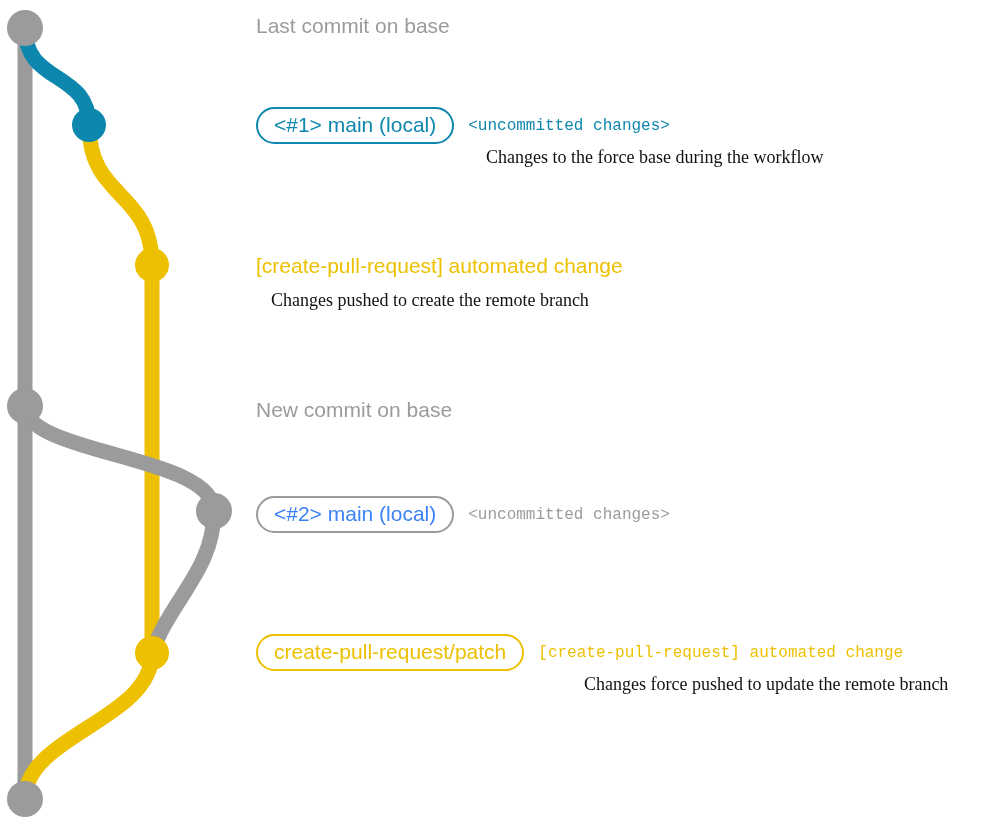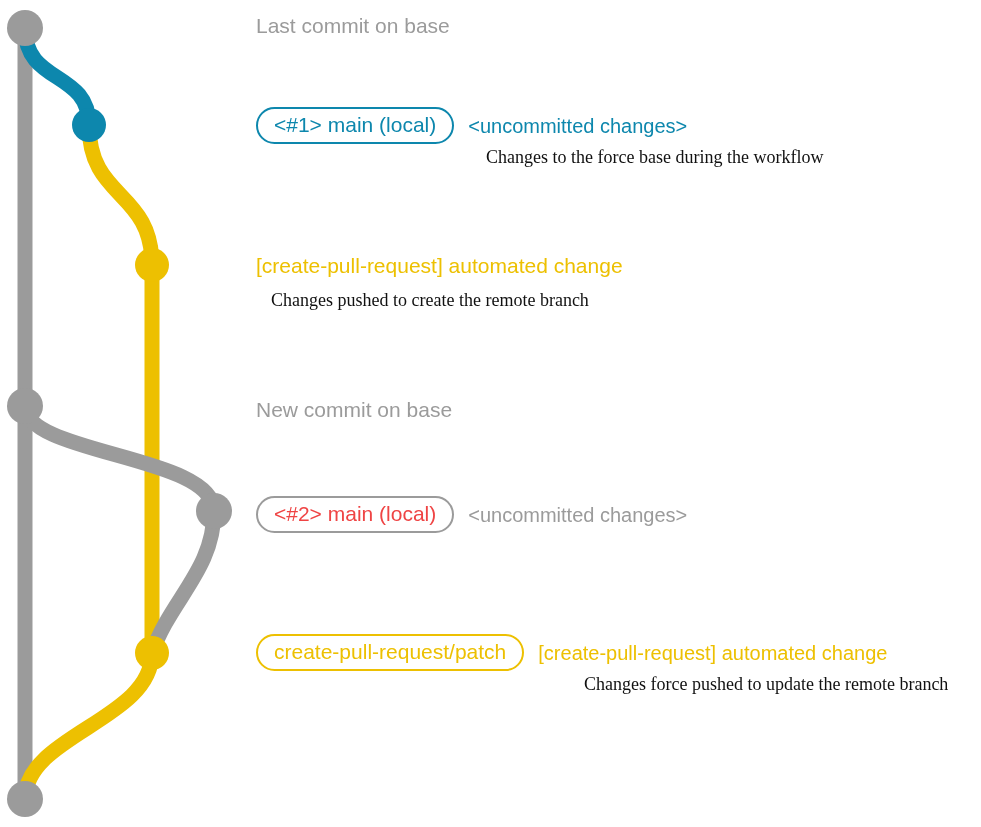--- a/index.html
+++ b/index.html
@@ -49,27 +49,28 @@
     padding: 5px 16px 7px 16px;
     font-size: 21px;
     line-height: 1;
     color: #9b9b9b;
     white-space: nowrap;
     background: #ffffff;
     box-sizing: border-box;
   }
   .pill.blue   { border-color: #0d87ad; color: #0d87ad; }
   .pill.yellow { border-color: #edc001; color: #edc001; }
-  .pill.grey   { border-color: #9b9b9b; color: #ef4444; }
+  .pill.grey   { border-color: #9b9b9b; color: #3b82f6; }
 
   .msg {
-    font-size: 20px;
+    font-size: 16px;
     line-height: 1;
     white-space: nowrap;
     margin-left: 14px;
+    font-family: Liberation Mono, monospace;
   }
   .msg.blue   { color: #0d87ad; }
   .msg.yellow { color: #edc001; }
   .msg.grey   { color: #9b9b9b; }
 
   .headline {
     position: absolute;
     font-size: 21px;
     line-height: 1;
     white-space: nowrap;

